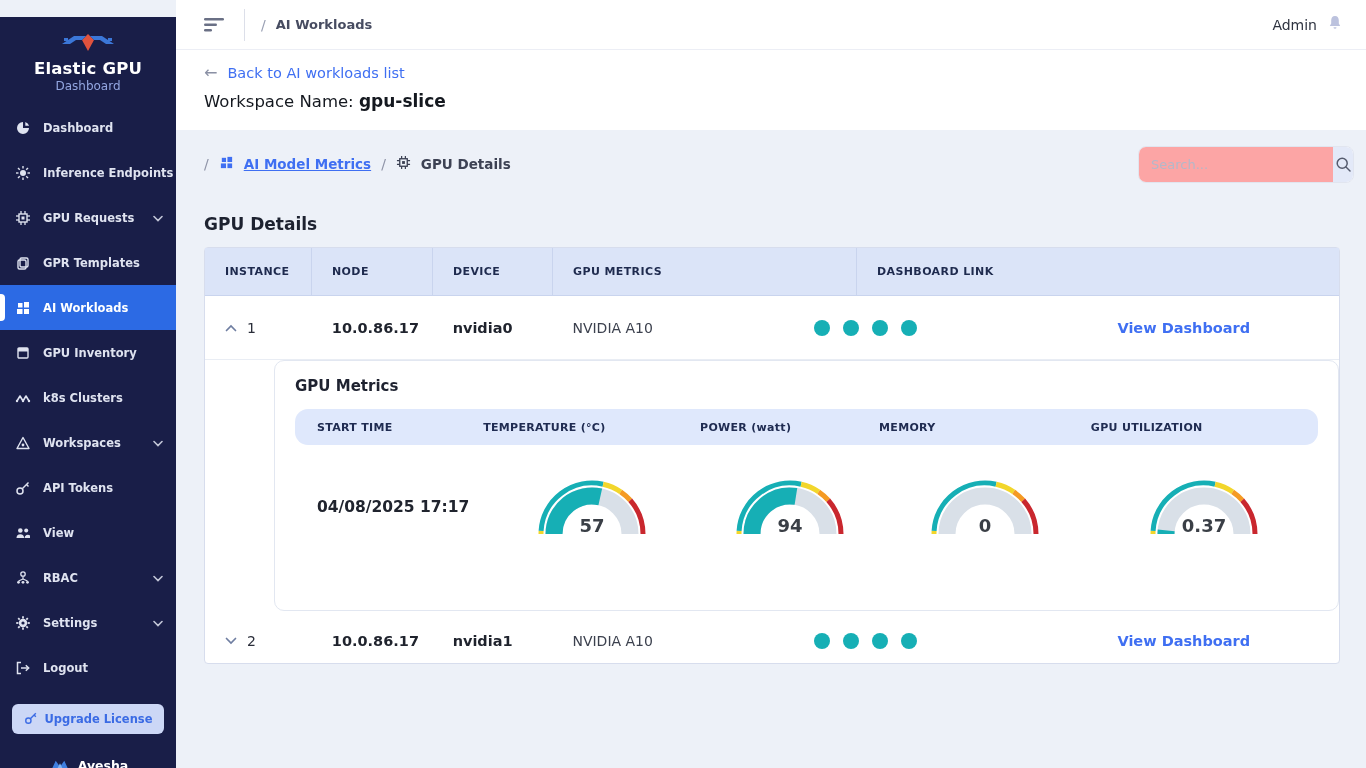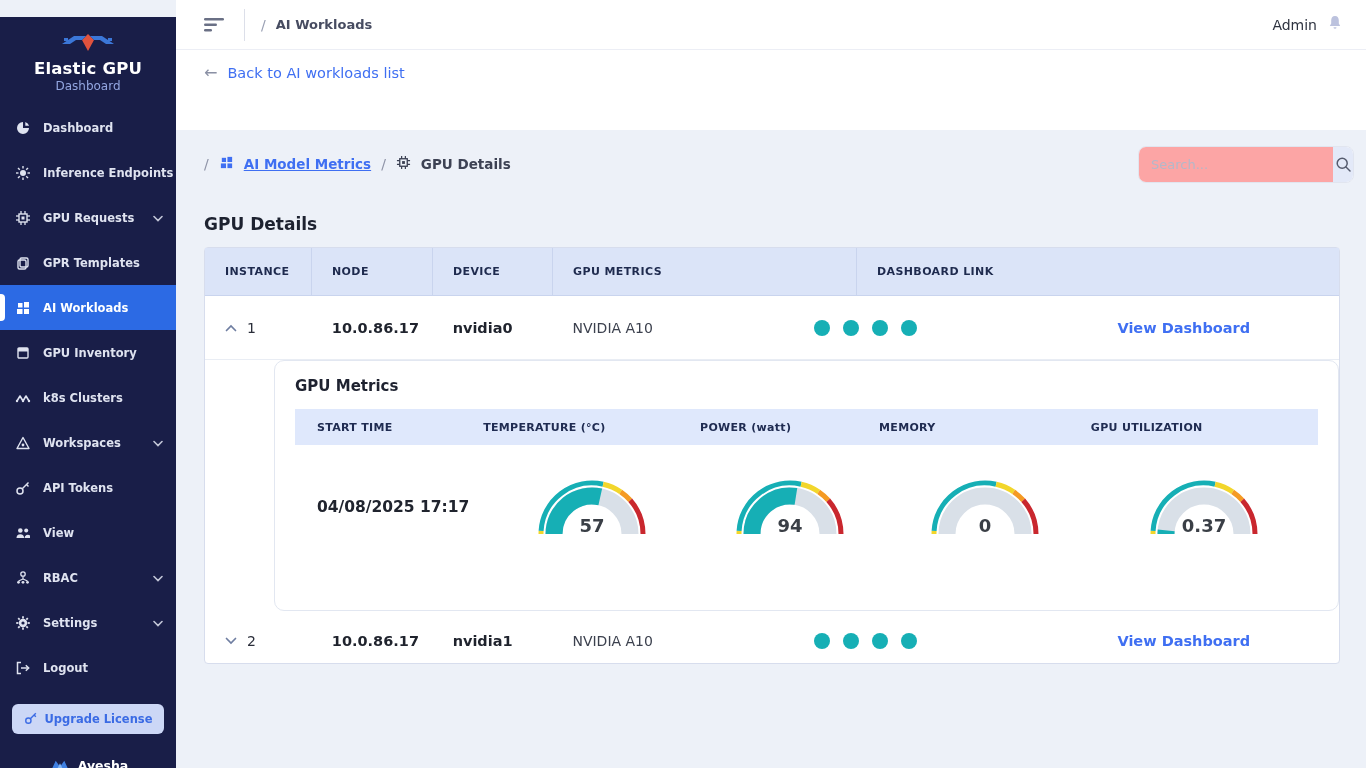--- a/index.html
+++ b/index.html
@@ -77,21 +77,21 @@
   .bold-cell { font-weight:700; font-size:14.5px; color:#1f232d; }
   .shape-cell { font-size:14px; color:#3c414e; }
   .dots { gap:13px; }
   .dot { width:16px; height:16px; border-radius:50%; background:#16afb5; }
   .vd-link { color:#3f6ff2; font-size:14.5px; font-weight:700; cursor:pointer; }
 
   .expanded { border-top:1px solid #e9edf4; background:#fff; height:260px; }
   .exp-card { margin-left:69px; height:251px; border:1px solid #e2e7f1;
     border-radius:10px; padding:16px 20px 0; }
   .exp-title { font-size:15px; font-weight:700; color:#1e2230; margin-bottom:14px; }
-  .sub-head { display:flex; height:36px; background:#dfe8fc; align-items:center; }
+  .sub-head { display:flex; height:36px; background:#dfe8fc; align-items:center;border-radius:13px; }
   .sh { font-size:11px; font-weight:700; color:#202c52; letter-spacing:.3px; }
   .sc-0{width:18.4%; text-align:left; padding-left:22px;}
   .sc-1{width:21.2%;} .sc-2{width:17.5%;} .sc-3{width:20.7%;} .sc-4{width:22.2%;}
   .sub-body { display:flex; height:124px; align-items:center; }
   .sb { display:flex; justify-content:center; }
   .start-time { justify-content:flex-start; padding-left:22px; font-size:15.5px;
     font-weight:700; color:#20242e; }
 
   .icon-svg { display:block; }
 </style>
@@ -328,20 +328,24 @@
               <path d="M9 2 C6.4 2 5.2 4 5.2 6.3 L5.2 9.6 L3.8 12 H14.2 L12.8 9.6 V6.3 C12.8 4 11.6 2 9 2 Z" fill="#bcc2de"></path>
               <path d="M7.5 13.2 a1.5 1.5 0 0 0 3 0 Z" fill="#bcc2de"></path>
             </svg></span>
       </span>
     </header>
 
     <section class="hero">
       <div class="back-row">
         <span class="back-arrow">←</span>
         <span class="back-link">Back to AI workloads list</span>
+      </div>
+      <div class="ws-row">
+        <span>Workspace Name:</span>
+        <span class="ws-name">gpu-slice</span>
       </div>
     </section>
 
     <section class="toolbar">
       <div class="crumb2">
         <span class="c2-slash">/</span>
         <span><svg width="15" height="15" viewBox="0 0 16 16">
               <rect x="3" y="3" width="4.5" height="4.5" fill="#3f6ff2"></rect>
               <rect x="9" y="2" width="5" height="5.5" fill="#3f6ff2"></rect>
               <rect x="2" y="9" width="5.5" height="5" fill="#3f6ff2"></rect>

